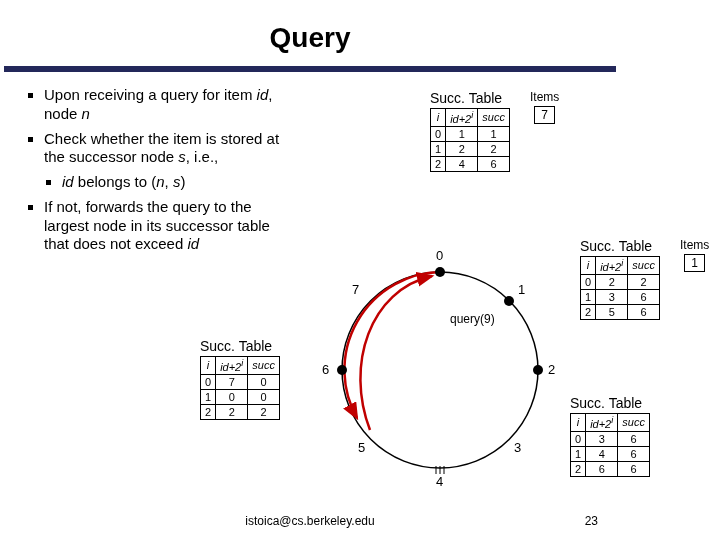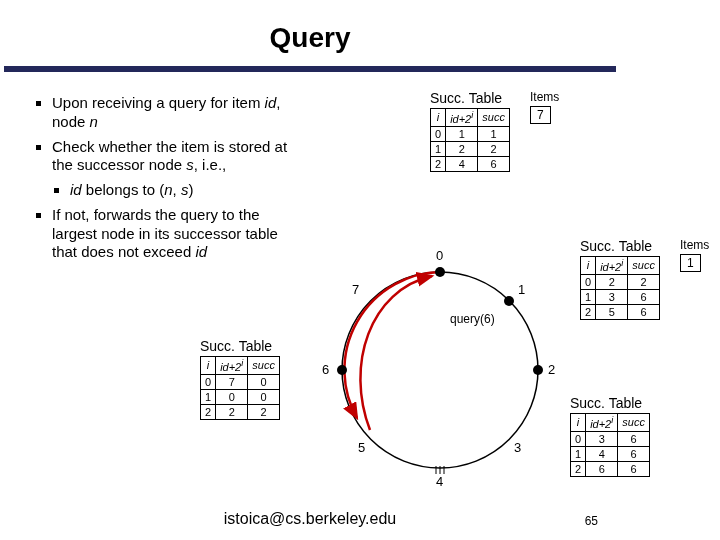--- a/index.html
+++ b/index.html
@@ -1,37 +1,37 @@
 <!DOCTYPE html>
 <html><head>
 <meta charset="utf-8">
 <style>
   html,body{margin:0;padding:0;font-family:Arial,Helvetica,sans-serif;color:#000;background:#fff}
   .slide{position:relative;width:620px;height:540px;box-sizing:border-box}
   .title{font-size:28px;font-weight:bold;text-align:center;padding-top:22px}
   .rule{position:absolute;left:4px;right:4px;top:66px;height:6px;background:#23285a}
   .bullets{position:absolute;left:28px;top:86px;width:270px;font-size:15px;line-height:1.25}
-  .bullets ul{margin:8px;padding-left:16px}
+  .bullets ul{margin:0;padding-left:16px}
   .bullets li{margin-bottom:6px;list-style-type:square}
   .sub{margin-left:18px;font-size:15px;list-style-type:"- "}
   .em{font-style:italic}
-  .footer-left{position:absolute;left:0;right:0;bottom:12px;text-align:center;font-size:16px}
+  .footer-left{position:absolute;left:0;right:0;bottom:12px;text-align:center;font-size:12px}
   .footer-right{position:absolute;right:22px;bottom:12px;font-size:12px}
   
   .diagram{position:absolute;left:300px;top:230px;width:280px;height:260px}
   .node-label{position:absolute;font-size:13px}
   .node{position:absolute;width:10px;height:10px;border-radius:50%;background:#000}
   .query-label{position:absolute;font-size:12px}
   
   .succ{position:absolute;font-size:11px}
   .succ .cap{font-size:14px;margin-bottom:2px}
   .succ table{border-collapse:collapse;background:#fff}
   .succ th,.succ td{border:1px solid #000;padding:1px 4px;text-align:center;font-weight:normal}
   .succ th{font-style:italic}
-  .items{position:absolute;font-size:12px;text-align:left}
+  .items{position:absolute;font-size:12px;text-align:center}
   .items .cap{font-size:12px;margin-bottom:2px}
   .items .box{border:1px solid #000;padding:1px 6px;display:inline-block}
   
   .ring-svg{position:absolute;left:300px;top:230px;width:280px;height:260px}
 </style>
 </head>
 <body>
 
 <div class="slide">
   <div class="title">Query</div>
@@ -72,21 +72,21 @@
     <div class="node" style="left:37px;top:135px"></div>
 
     <div class="node-label" style="left:136px;top:18px">0</div>
     <div class="node-label" style="left:218px;top:52px">1</div>
     <div class="node-label" style="left:248px;top:132px">2</div>
     <div class="node-label" style="left:214px;top:210px">3</div>
     <div class="node-label" style="left:136px;top:244px">4</div>
     <div class="node-label" style="left:58px;top:210px">5</div>
     <div class="node-label" style="left:22px;top:132px">6</div>
     <div class="node-label" style="left:52px;top:52px">7</div>
-    <div class="query-label" style="left:150px;top:82px">query(6)</div>
+    <div class="query-label" style="left:150px;top:82px">query(9)</div>
   </div>
 
   <div class="succ" style="left:430px;top:90px">
     <div class="cap">Succ. Table</div>
     <table>
         <tbody>
           <tr>
             <th>i</th>
             <th><span>id+2</span><sup>i</sup></th>
             <th>succ</th>
@@ -196,14 +196,14 @@
       <tr>
             <td>2</td>
             <td>2</td>
             <td>2</td>
           </tr>
     </tbody>
       </table>
   </div>
 
   <div class="footer-left">istoica@cs.berkeley.edu</div>
-  <div class="footer-right">65</div>
+  <div class="footer-right">23</div>
 </div>
 
 </body></html>

